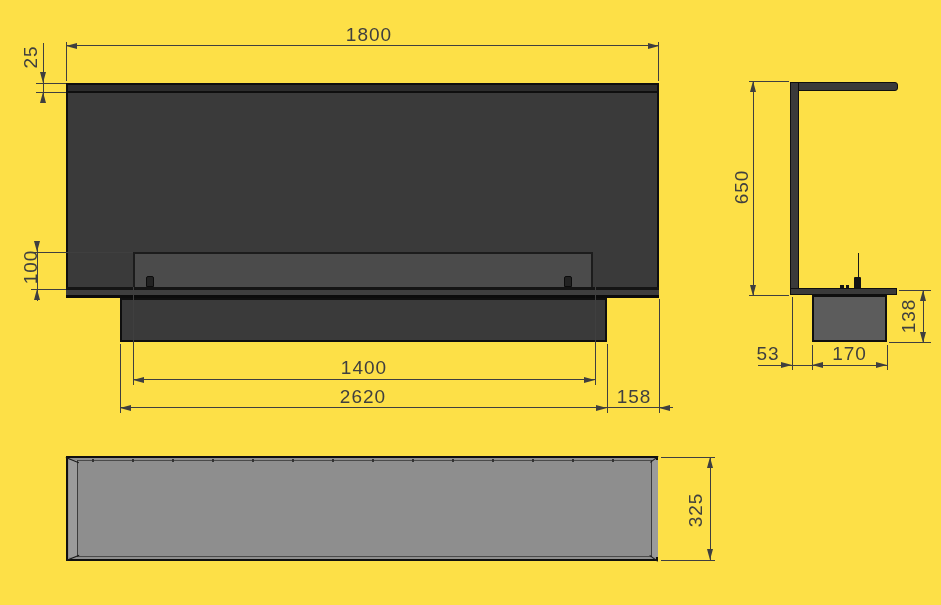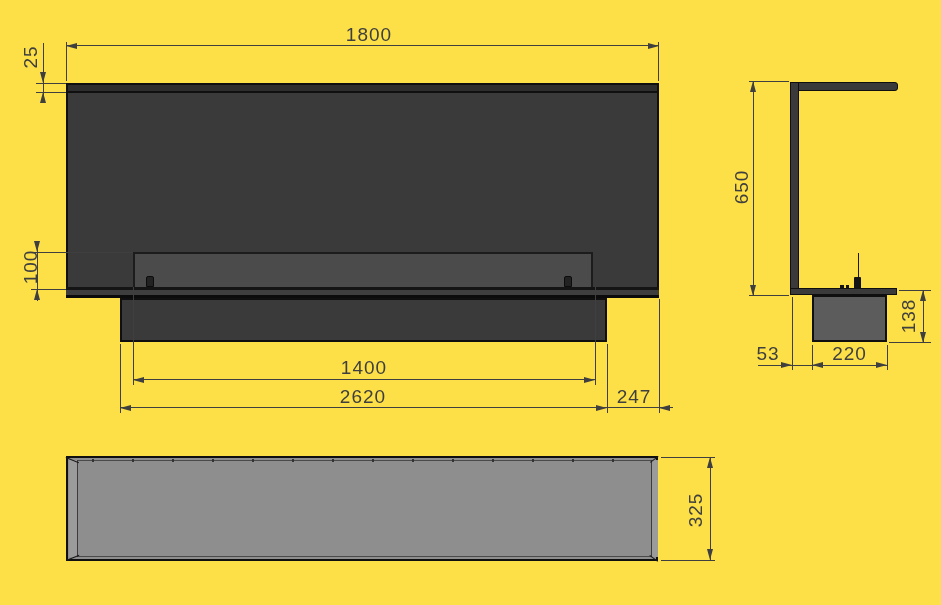--- a/index.html
+++ b/index.html
@@ -65,21 +65,21 @@
     <div class="ln" style="left:120px;top:344px;width:1px;height:69px;"></div>
     <div class="ln" style="left:607px;top:344px;width:1px;height:69px;"></div>
     <div class="ln" style="left:120px;top:407px;width:487px;height:1px;"></div>
     <div class="arr al" style="left:120px;top:405px;"></div>
     <div class="arr ar" style="left:596px;top:405px;"></div>
     <div class="dim-label" style="left:323px;top:387px;width:80px;">2620</div>
 
     <div class="ln" style="left:659px;top:299px;width:1px;height:114px;"></div>
     <div class="ln" style="left:607px;top:407px;width:66px;height:1px;"></div>
     <div class="arr al" style="left:659px;top:405px;"></div>
-    <div class="dim-label" style="left:604px;top:387px;width:60px;">247</div>
+    <div class="dim-label" style="left:604px;top:387px;width:60px;">158</div>
   </div>
 
   <div>
     <div class="part" style="left:790px;top:82px;width:108px;height:9px;background:var(--panel);border:1px solid var(--outline);border-radius:0 3px 3px 0;"></div>
     <div class="part" style="left:790px;top:82px;width:9px;height:213px;background:var(--panel);border:1px solid var(--outline);"></div>
     <div class="part" style="left:790px;top:288px;width:107px;height:7px;background:var(--panel);border:1px solid var(--outline);"></div>
     <div class="part" style="left:812px;top:295px;width:75px;height:47px;background:var(--side-base-box);border:2px solid var(--outline);"></div>
     <div class="part" style="left:858px;top:253px;width:1px;height:25px;background:#1a1a1a;"></div>
     <div class="part" style="left:854px;top:277px;width:7px;height:12px;background:#141414;border-radius:1px;"></div>
     <div class="part" style="left:840px;top:285px;width:4px;height:3px;background:#141414;"></div>
@@ -105,21 +105,21 @@
     <div class="ln" style="left:792px;top:297px;width:1px;height:73px;"></div>
     <div class="ln" style="left:812px;top:345px;width:1px;height:25px;"></div>
     <div class="ln" style="left:758px;top:365px;width:66px;height:1px;"></div>
     <div class="arr ar" style="left:781px;top:362px;"></div>
     <div class="arr al" style="left:812px;top:362px;"></div>
     <div class="dim-label" style="left:738px;top:344px;width:60px;">53</div>
 
     <div class="ln" style="left:887px;top:345px;width:1px;height:25px;"></div>
     <div class="ln" style="left:812px;top:365px;width:75px;height:1px;"></div>
     <div class="arr ar" style="left:876px;top:362px;"></div>
-    <div class="dim-label" style="left:812px;top:344px;width:75px;">220</div>
+    <div class="dim-label" style="left:812px;top:344px;width:75px;">170</div>
   </div>
 
   <div>
     <div class="part" style="left:66px;top:456px;width:592px;height:105px;background:var(--top-view-face);border:2px solid var(--outline);"></div>
     <div class="part" style="left:69px;top:460px;width:9px;height:97px;background:var(--top-view-edge);border-right:1px solid #3c3c3c;"></div>
     <div class="part" style="left:651px;top:460px;width:7px;height:97px;background:var(--top-view-edge);border-left:1px solid #3c3c3c;"></div>
     <div class="ln" style="left:78px;top:460px;width:573px;height:1px;background:#4a4a4a;"></div>
     <div class="ln" style="left:78px;top:556px;width:573px;height:1px;background:#4a4a4a;"></div>
     <div class="part" style="left:92px;top:459px;width:560px;height:3px;background:repeating-linear-gradient(90deg,#333 0 2px,transparent 2px 40px);"></div>
     <div class="part" style="left:66px;top:457px;width:14px;height:1px;background:#1a1a1a;transform:rotate(22deg);transform-origin:0 0;"></div>

